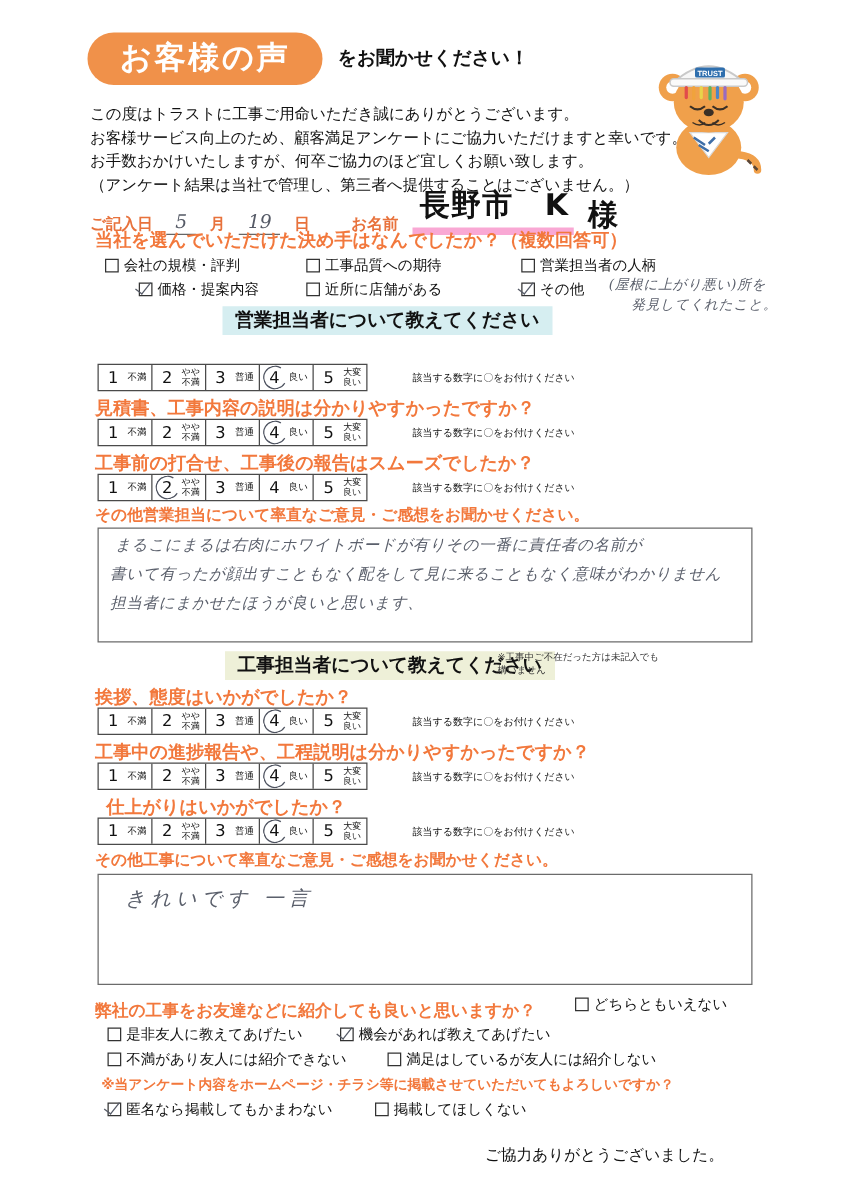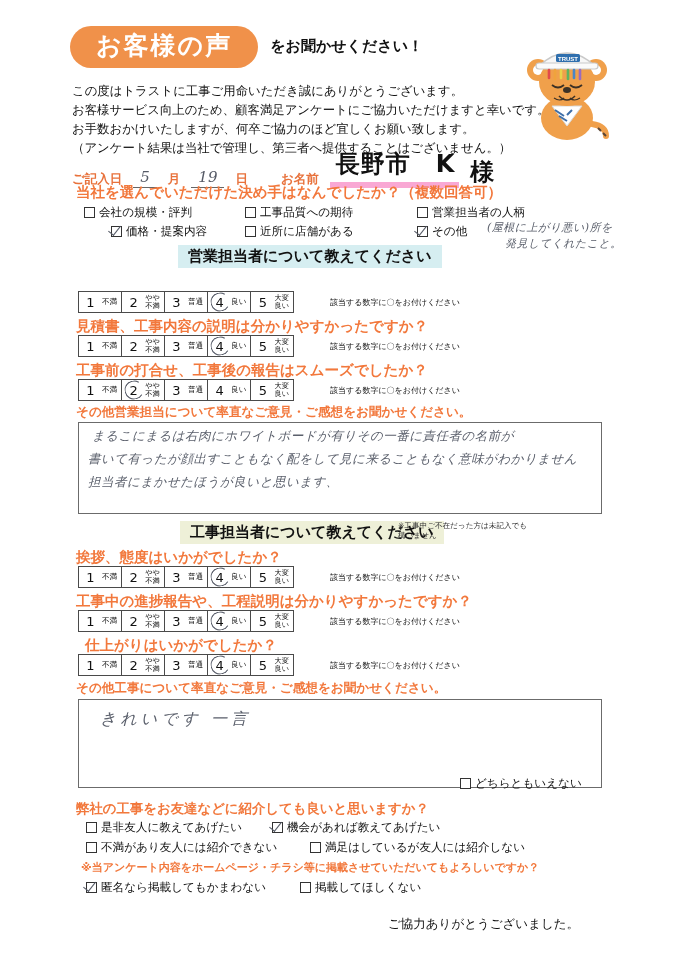--- a/index.html
+++ b/index.html
@@ -360,21 +360,21 @@
         <span class="box"></span>
     <span>是非友人に教えてあげたい</span>
       </span>
   </div>
   <div class="cbrow" style="left:272px;top:820px;">
     <span class="cb">
         <span class="box checked"></span>
     <span>機会があれば教えてあげたい</span>
       </span>
   </div>
-  <div class="cbrow" style="left:460px;top:776px;">
+  <div class="cbrow" style="left:460px;top:796px;">
     <span class="cb">
         <span class="box"></span>
     <span>どちらともいえない</span>
       </span>
   </div>
   <div class="cbrow" style="left:310px;top:840px;">
     <span class="cb">
         <span class="box"></span>
     <span>満足はしているが友人には紹介しない</span>
       </span>

